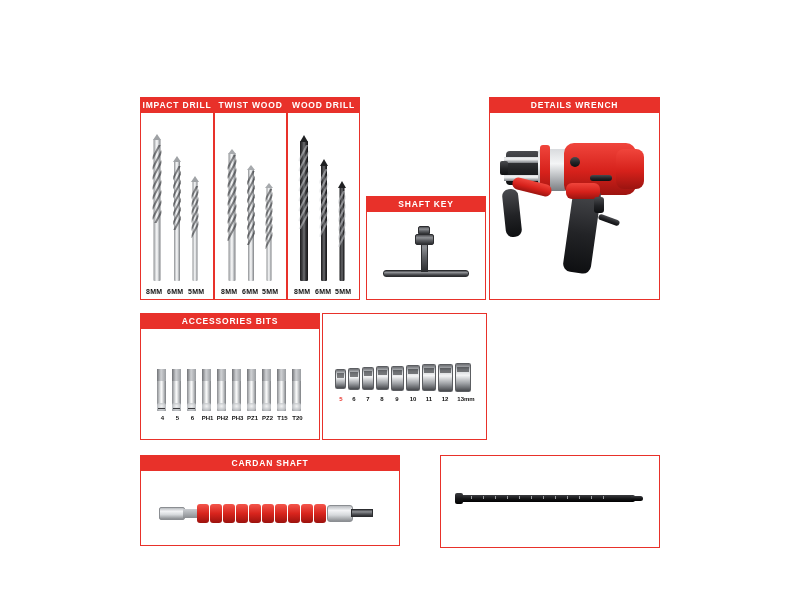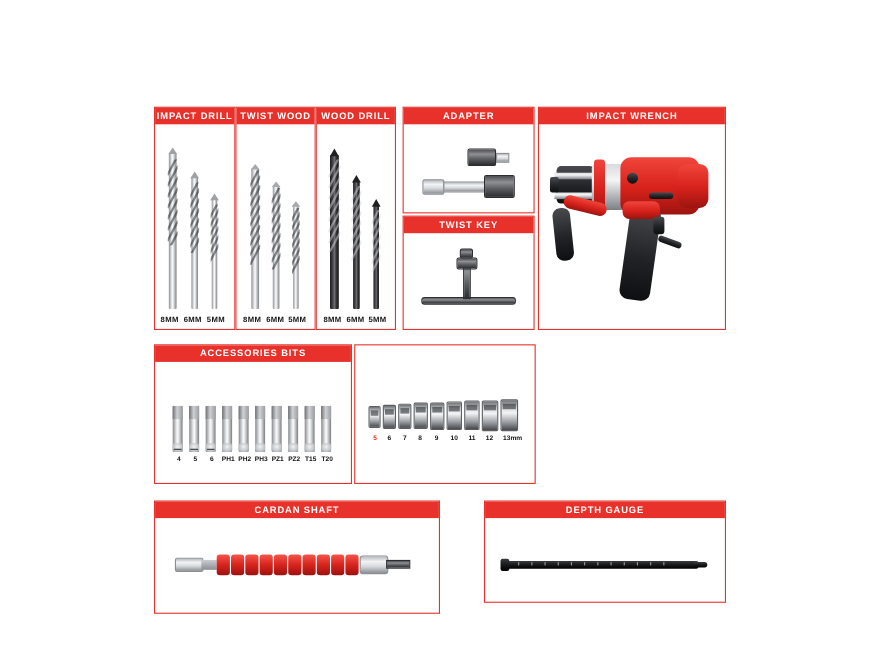--- a/index.html
+++ b/index.html
@@ -380,45 +380,33 @@
         </div>
         <div class="tip" style="top:-6px; border-bottom:7px solid #1f2022;"></div>
       </div>
 
       <div class="caption" style="left:6px; top:175px;">8MM</div>
       <div class="caption" style="left:27px; top:175px;">6MM</div>
       <div class="caption" style="left:47px; top:175px;">5MM</div>
     </div>
   </div>
 
-  <div class="panel" style="left:366px; top:97px; width:120px; height:97px;">
-    <div class="panel-head">ADAPTER</div>
-    <div class="panel-body">
-
-      <div class="metal dark" style="left:58px; top:22px; width:26px; height:16px; border-radius:2px;"></div>
-      <div class="metal" style="left:84px; top:26px; width:12px; height:9px;"></div>
-
-      <div class="metal" style="left:17px; top:50px; width:20px; height:14px; border-radius:2px;"></div>
-      <div class="metal" style="left:36px; top:52px; width:38px; height:10px;"></div>
-      <div class="metal dark" style="left:73px; top:46px; width:28px; height:21px; border-radius:2px;"></div>
-    </div>
-  </div>
 
   <div class="panel" style="left:366px; top:196px; width:120px; height:104px;">
-    <div class="panel-head">TWIST KEY</div>
+    <div class="panel-head">SHAFT KEY</div>
     <div class="panel-body">
       <div class="metal dark" style="left:16px; top:58px; width:86px; height:7px; border-radius:3px;"></div>
       <div class="metal dark" style="left:54px; top:24px; width:7px; height:36px;"></div>
       <div class="metal dark" style="left:48px; top:22px; width:19px; height:11px; border-radius:2px;"></div>
       <div class="metal dark" style="left:51px; top:14px; width:12px; height:9px; border-radius:2px;"></div>
     </div>
   </div>
 
   <div class="panel" style="left:489px; top:97px; width:171px; height:203px;">
-    <div class="panel-head">IMPACT WRENCH</div>
+    <div class="panel-head">DETAILS WRENCH</div>
     <div class="panel-body">
 
       <div class="dr blk" style="left:16px; top:38px; width:34px; height:34px; border-radius:4px;"></div>
       <div class="dr sil" style="left:14px; top:44px; width:38px; height:6px;"></div>
       <div class="dr sil" style="left:14px; top:62px; width:38px; height:6px;"></div>
       <div class="dr blk" style="left:10px; top:48px; width:8px; height:14px; border-radius:2px;"></div>
 
       <div class="dr sil" style="left:48px; top:36px; width:30px; height:42px; border-radius:4px;"></div>
       <div class="dr red" style="left:50px; top:32px; width:10px; height:50px; border-radius:3px;"></div>
 
@@ -517,21 +505,21 @@
       <div class="sock-label dark" style="left:50px; top:82px;">8</div>
       <div class="sock-label dark" style="left:65px; top:82px;">9</div>
       <div class="sock-label dark" style="left:81px; top:82px;">10</div>
       <div class="sock-label dark" style="left:97px; top:82px;">11</div>
       <div class="sock-label dark" style="left:113px; top:82px;">12</div>
       <div class="sock-label dark" style="left:130px; top:82px; width:26px;">13mm</div>
     </div>
   </div>
 
 
-  <div class="panel" style="left:140px; top:455px; width:260px; height:103px;">
+  <div class="panel" style="left:140px; top:455px; width:260px; height:91px;">
     <div class="panel-head">CARDAN SHAFT</div>
     <div class="panel-body">
       <div class="cs metal" style="left:18px; top:36px; width:26px; height:13px; border-radius:2px;"></div>
       <div class="cs" style="left:42px; top:38px; width:14px; height:9px; background:linear-gradient(180deg,#c9ccd0,#8b8e92);"></div>
 
       <div class="cs-bead" style="left:56px; top:33px; width:12px; height:19px;"></div>
       <div class="cs-bead" style="left:69px; top:33px; width:12px; height:19px;"></div>
       <div class="cs-bead" style="left:82px; top:33px; width:12px; height:19px;"></div>
       <div class="cs-bead" style="left:95px; top:33px; width:12px; height:19px;"></div>
       <div class="cs-bead" style="left:108px; top:33px; width:12px; height:19px;"></div>
@@ -540,21 +528,20 @@
       <div class="cs-bead" style="left:147px; top:33px; width:12px; height:19px;"></div>
       <div class="cs-bead" style="left:160px; top:33px; width:12px; height:19px;"></div>
       <div class="cs-bead" style="left:173px; top:33px; width:12px; height:19px;"></div>
 
       <div class="cs metal" style="left:186px; top:34px; width:26px; height:17px; border-radius:3px;"></div>
       <div class="cs metal dark" style="left:210px; top:38px; width:22px; height:8px;"></div>
     </div>
   </div>
 
   <div class="panel" style="left:440px; top:455px; width:220px; height:93px;">
-    <div class="panel-head">DEPTH GAUGE</div>
     <div class="panel-body">
       <div class="dg-rod" style="left:18px; top:39px; width:176px; height:7px;">
         <span class="notch" style="left:12px"></span>
           <span class="notch" style="left:24px"></span>
         <span class="notch" style="left:36px"></span>
           <span class="notch" style="left:48px"></span>
         <span class="notch" style="left:60px"></span>
           <span class="notch" style="left:72px"></span>
         <span class="notch" style="left:84px"></span>
           <span class="notch" style="left:96px"></span>

